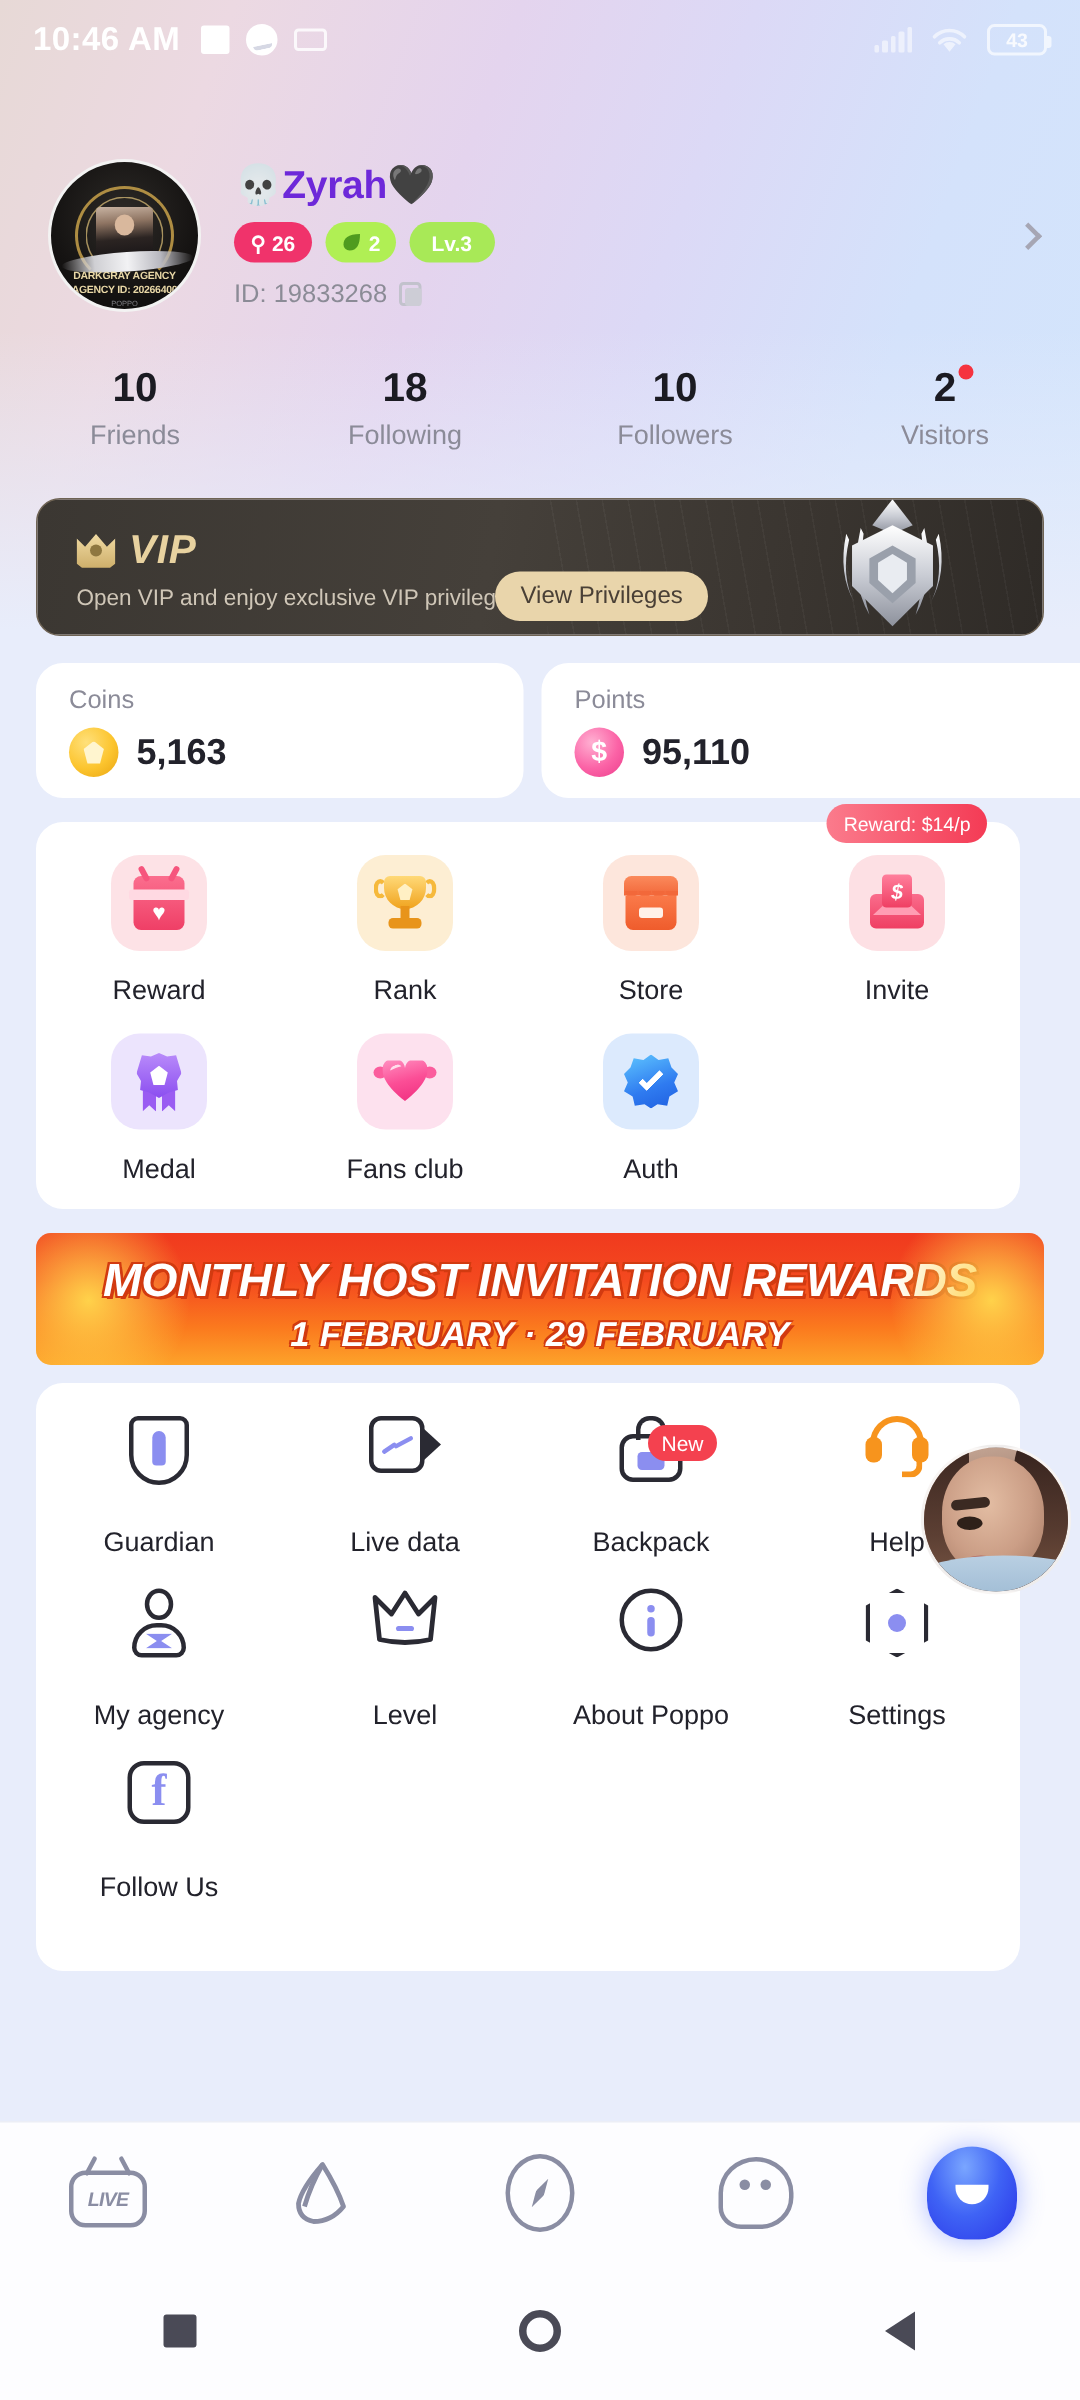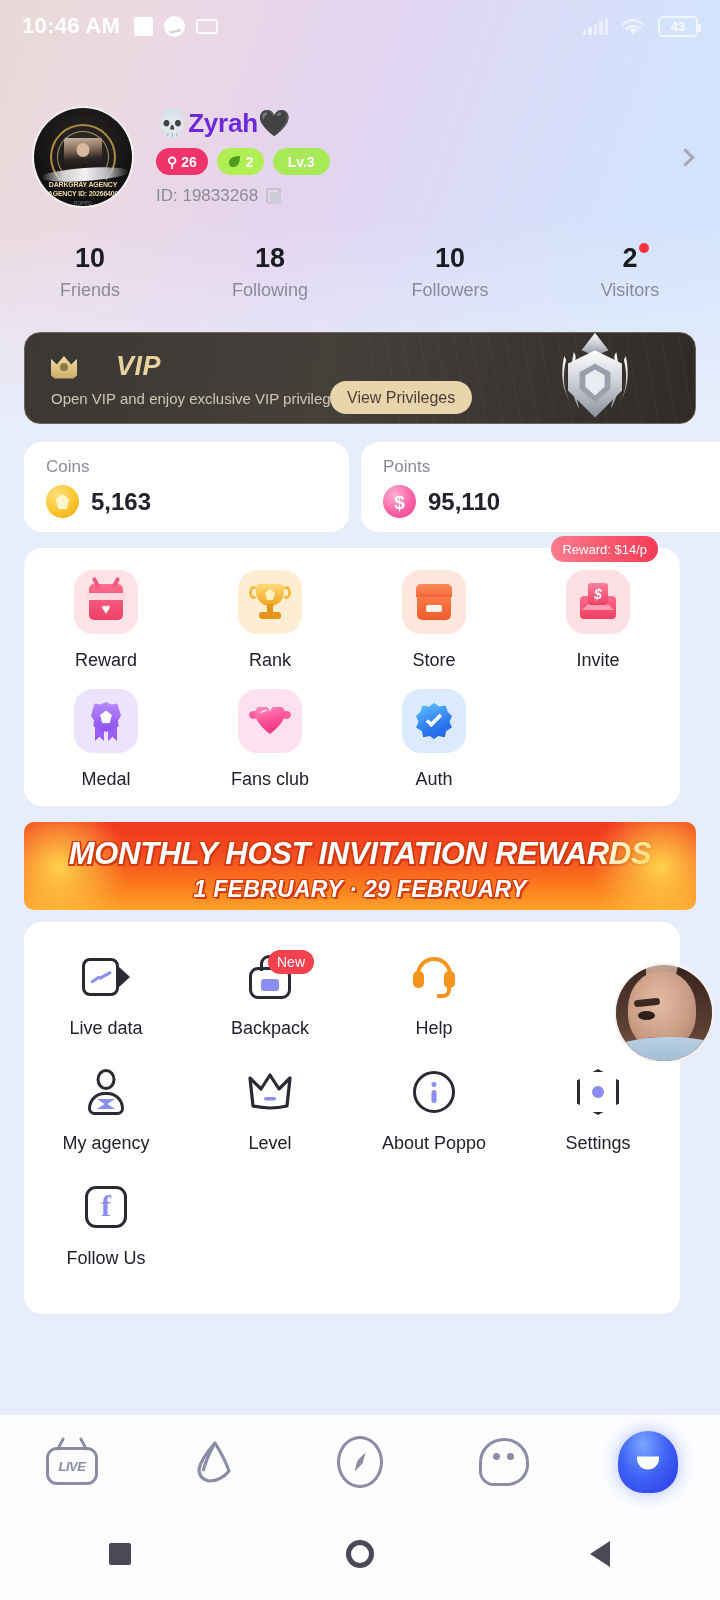--- a/index.html
+++ b/index.html
@@ -153,21 +153,21 @@
   .vip-crown {
     width: 26px; height: 24px;
     background: linear-gradient(180deg, #f2dda6 0%, #cdae6a 100%);
     clip-path: polygon(0% 18%, 22% 42%, 50% 6%, 78% 42%, 100% 18%, 100% 88%, 86% 100%, 14% 100%, 0% 88%);
     position: relative;
   }
   .vip-crown:after {
     content:""; position:absolute; left:50%; top:52%; transform:translate(-50%,-50%);
     width:8px; height:8px; background:#8e7740; border-radius:50%;
   }
-  .vip-vip { color: #e8d2a0; font-size: 27px; font-weight: bold; font-style: italic; letter-spacing: .5px; margin-left: 30px; }
+  .vip-vip { color: #e8d2a0; font-size: 27px; font-weight: bold; font-style: italic; letter-spacing: .5px; }
   .vip-sub { position: absolute; left: 26px; top: 57px; color: #cfc6b7; font-size: 15px; }
   .vip-btn {
     position: absolute; left: 305px; top: 48px; height: 33px; padding: 0 17px;
     background: #e9d5ab; color: #4a4036; border-radius: 17px; font-size: 16px;
     display: flex; align-items: center;
   }
   .vip-medal { position: absolute; right: 42px; top: -6px; width: 116px; height: 106px; }
 
   
   .coins { left: 24px; top: 442px; width: 325px; height: 90px; }
@@ -358,21 +358,21 @@
   .promo-t2 {
     position: absolute; left: 0; top: 54px; width: 100%; text-align: center;
     font-size: 23px; font-weight: bold; font-style: italic; color: #fff;
     letter-spacing: .3px;
     text-shadow: 2px 2px 0 #d23a10, -1.2px -1.2px 0 #d23a10, 1.2px -1.2px 0 #d23a10, -1.2px 1.2px 0 #d23a10;
   }
 
   
   .menu { left: 24px; top: 922px; width: 656px; height: 392px; }
   .mitem { width: 164px; text-align: center; position: relative; }
-  .micon { height: 66px; display: flex; align-items: center; justify-content: center; position: relative; }
+  .micon { height: 66px; display: flex; justify-content: center; position: relative; }
   .mlbl { font-size: 18px; color: #22222b; margin-top: 8px; }
   .new-badge {
     position: absolute; right: 38px; top: 6px; height: 24px; padding: 0 9px;
     background: #f4414f; color: #fff; border-radius: 12px; font-size: 14px;
     display: flex; align-items: center;
   }
 
   .o-shield {
     width: 40px; height: 46px; border: 3px solid #2a2a33;
     border-radius: 6px 6px 20px 20px; position: relative;
@@ -789,20 +789,26 @@
 
   <div class="promo">
     <div class="promo-t1">MONTHLY HOST INVITATION REWARDS</div>
     <div class="promo-t2">1 FEBRUARY · 29 FEBRUARY</div>
   </div>
 
   <div class="card menu">
     <div class="grid-row" style="padding-top:22px;">
       <div class="mitem">
         <div class="micon">
+            <span class="o-shield"></span>
+          </div>
+        <div class="mlbl">Guardian</div>
+      </div>
+      <div class="mitem">
+        <div class="micon">
           <span class="o-video">
               <i class="bx"></i>
               <i class="tri"></i>
               <i class="ln"></i>
             </span>
         </div>
         <div class="mlbl">Live data</div>
       </div>
       <div class="mitem">
         <div class="micon">

